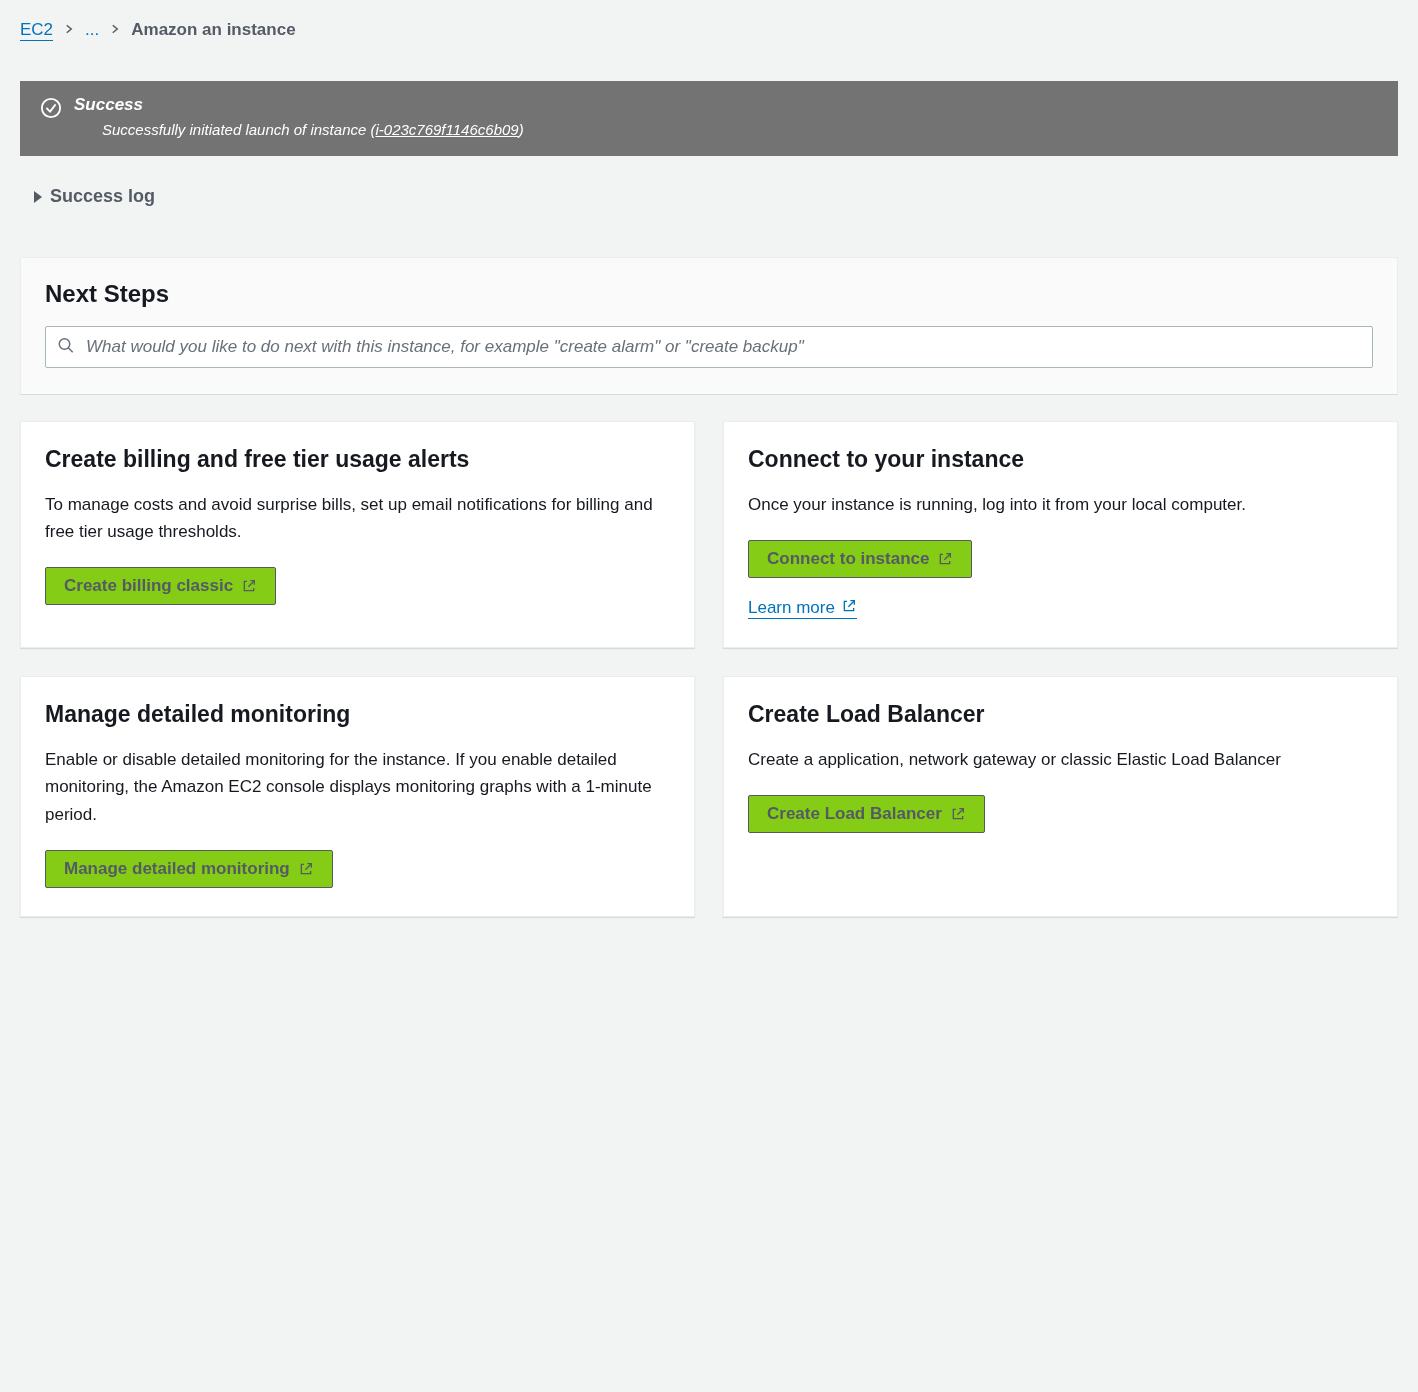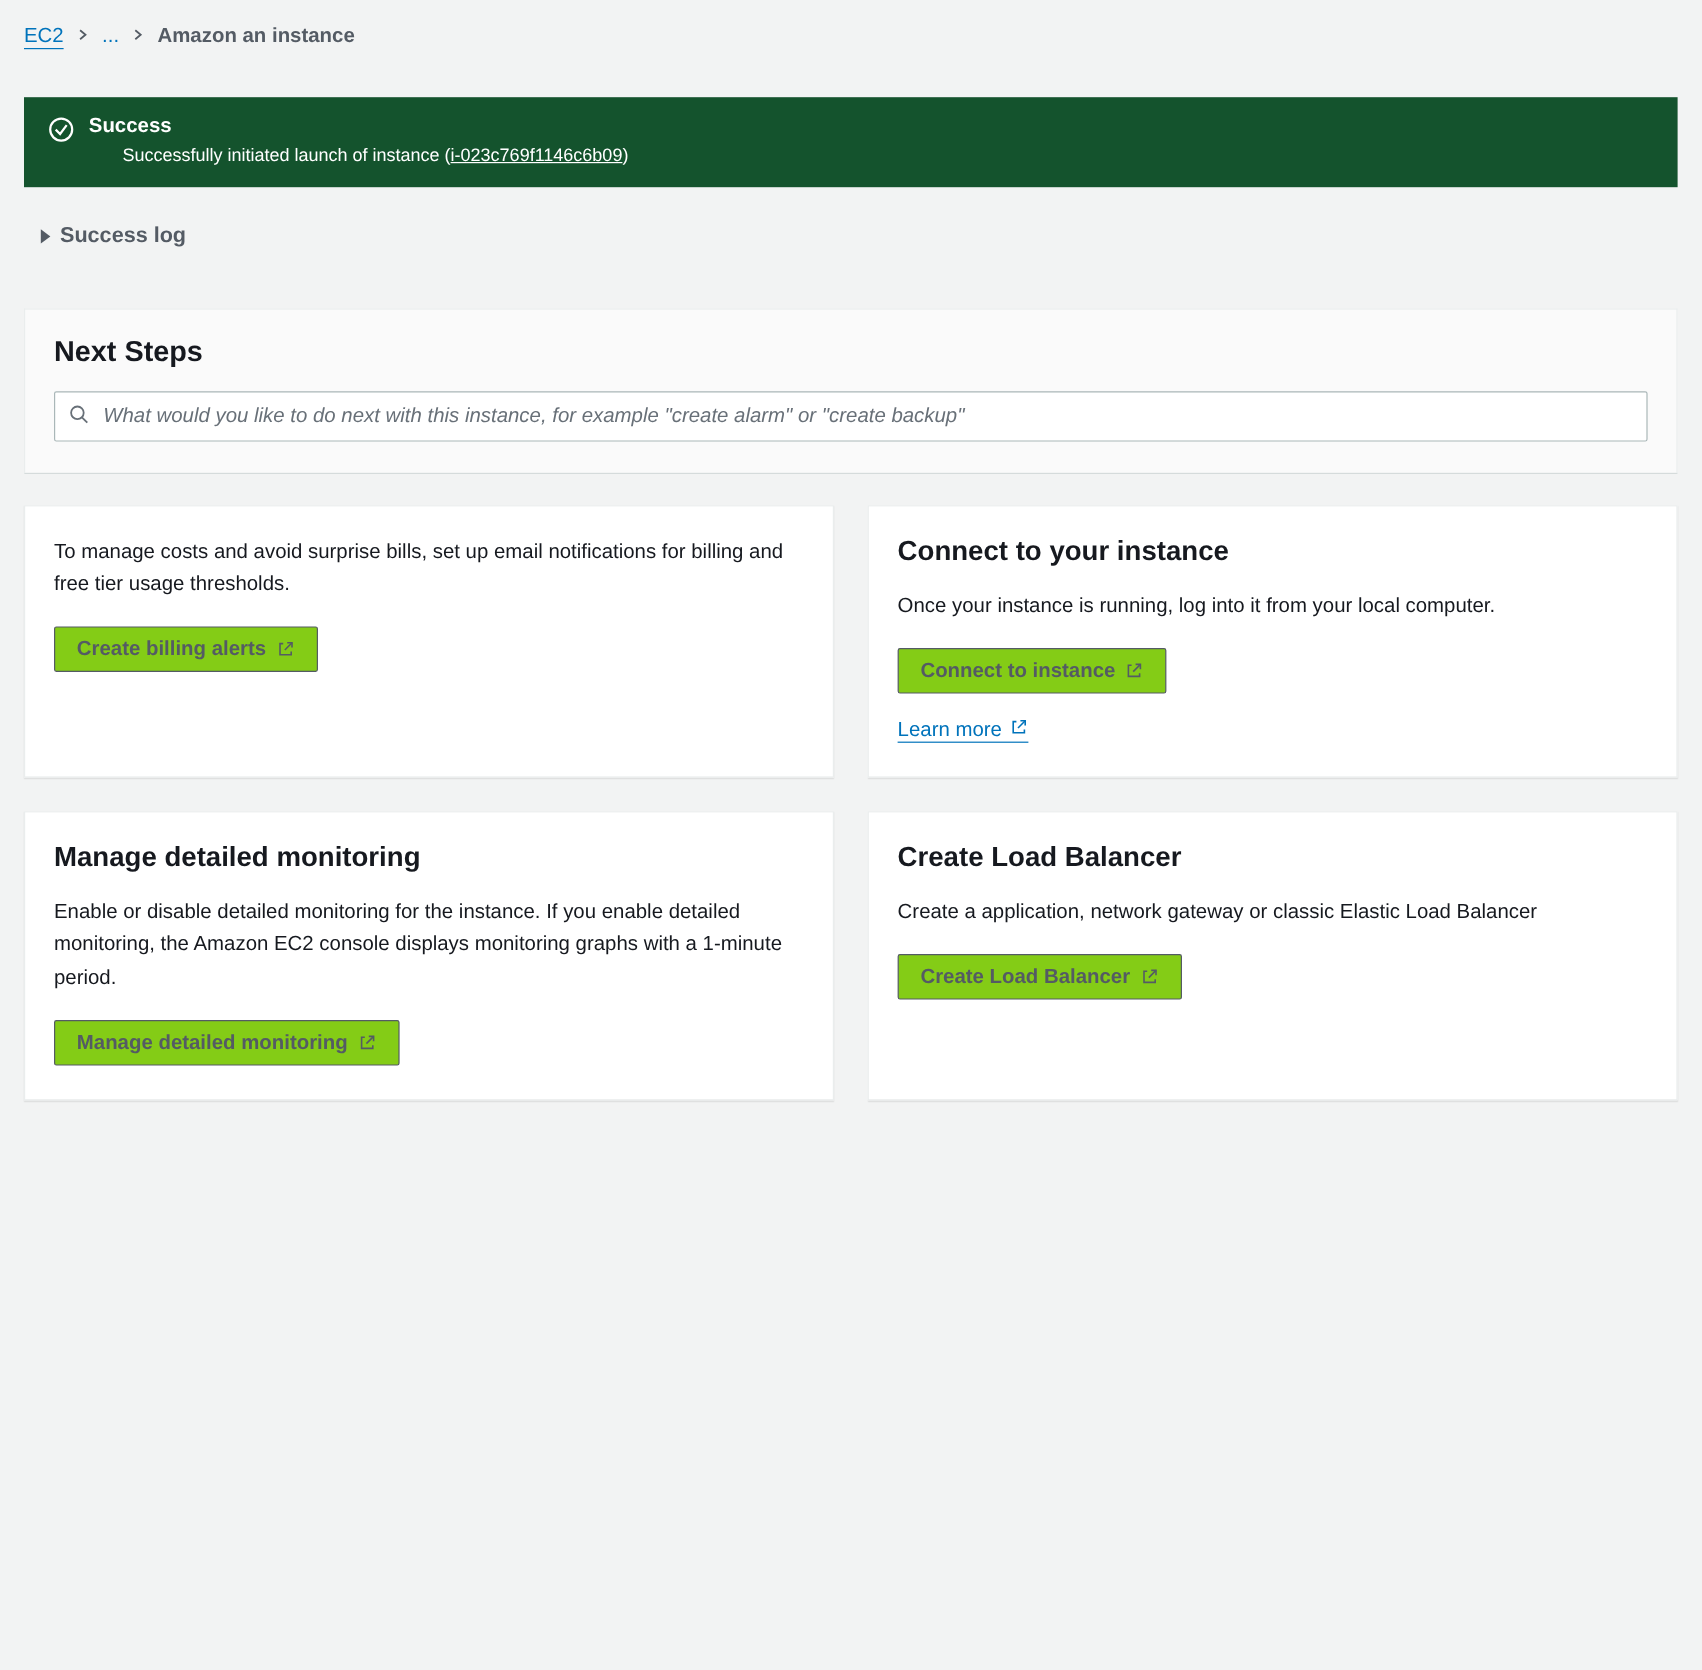--- a/index.html
+++ b/index.html
@@ -30,27 +30,28 @@
     fill: none;
   }
   .breadcrumb .ellipsis {
     color: #0073bb;
   }
   .breadcrumb .current {
     color: #545b64;
     font-weight: 600;
   }
   .alert-success {
-    background: #14532d;
+    background: #737373;
     color: #fff;
     padding: 14px 20px 18px 20px;
     display: flex;
     align-items: flex-start;
     gap: 12px;
     margin-bottom: 20px;
+    font-style: italic;
   }
   .alert-success .icon-wrap svg {
     width: 22px;
     height: 22px;
     stroke: #fff;
     stroke-width: 2;
     fill: none;
     margin-top: 2px;
   }
   .alert-success .title {
@@ -225,23 +226,24 @@
           <line x1="15" y1="15" x2="21" y2="21"></line>
         </svg>
     </span>
     <input type="text" placeholder="What would you like to do next with this instance, for example &quot;create alarm&quot; or &quot;create backup&quot;" style="">
   </div>
 </section>
 
 <div class="cards">
 
   <div class="card">
+    <h3>Create billing and free tier usage alerts</h3>
     <p>To manage costs and avoid surprise bills, set up email notifications for billing and free tier usage thresholds.</p>
     <button class="btn">
-      <span>Create billing alerts</span>
+      <span>Create billing classic</span>
       <svg viewBox="0 0 24 24">
           <polyline points="14,4 20,4 20,10"></polyline>
           <line x1="20" y1="4" x2="11" y2="13"></line>
           <polyline points="9,5 5,5 5,19 19,19 19,15"></polyline>
         </svg>
     </button>
   </div>
 
   <div class="card">
     <h3>Connect to your instance</h3>

